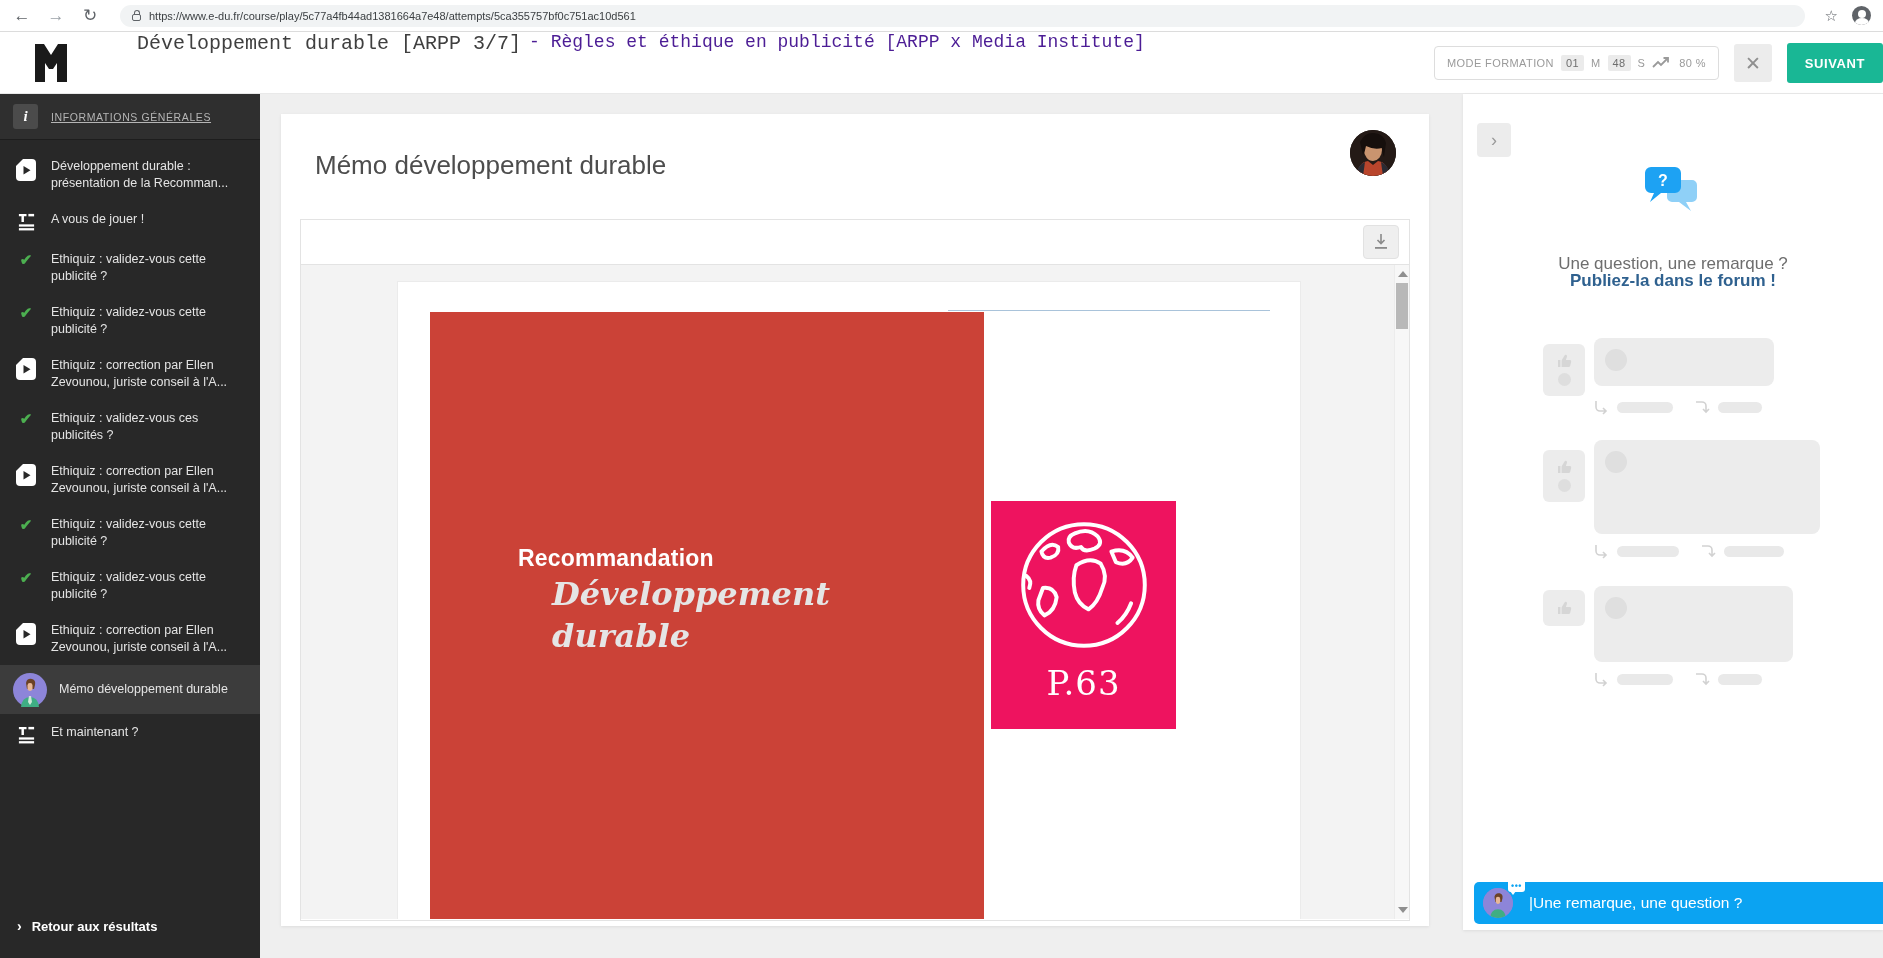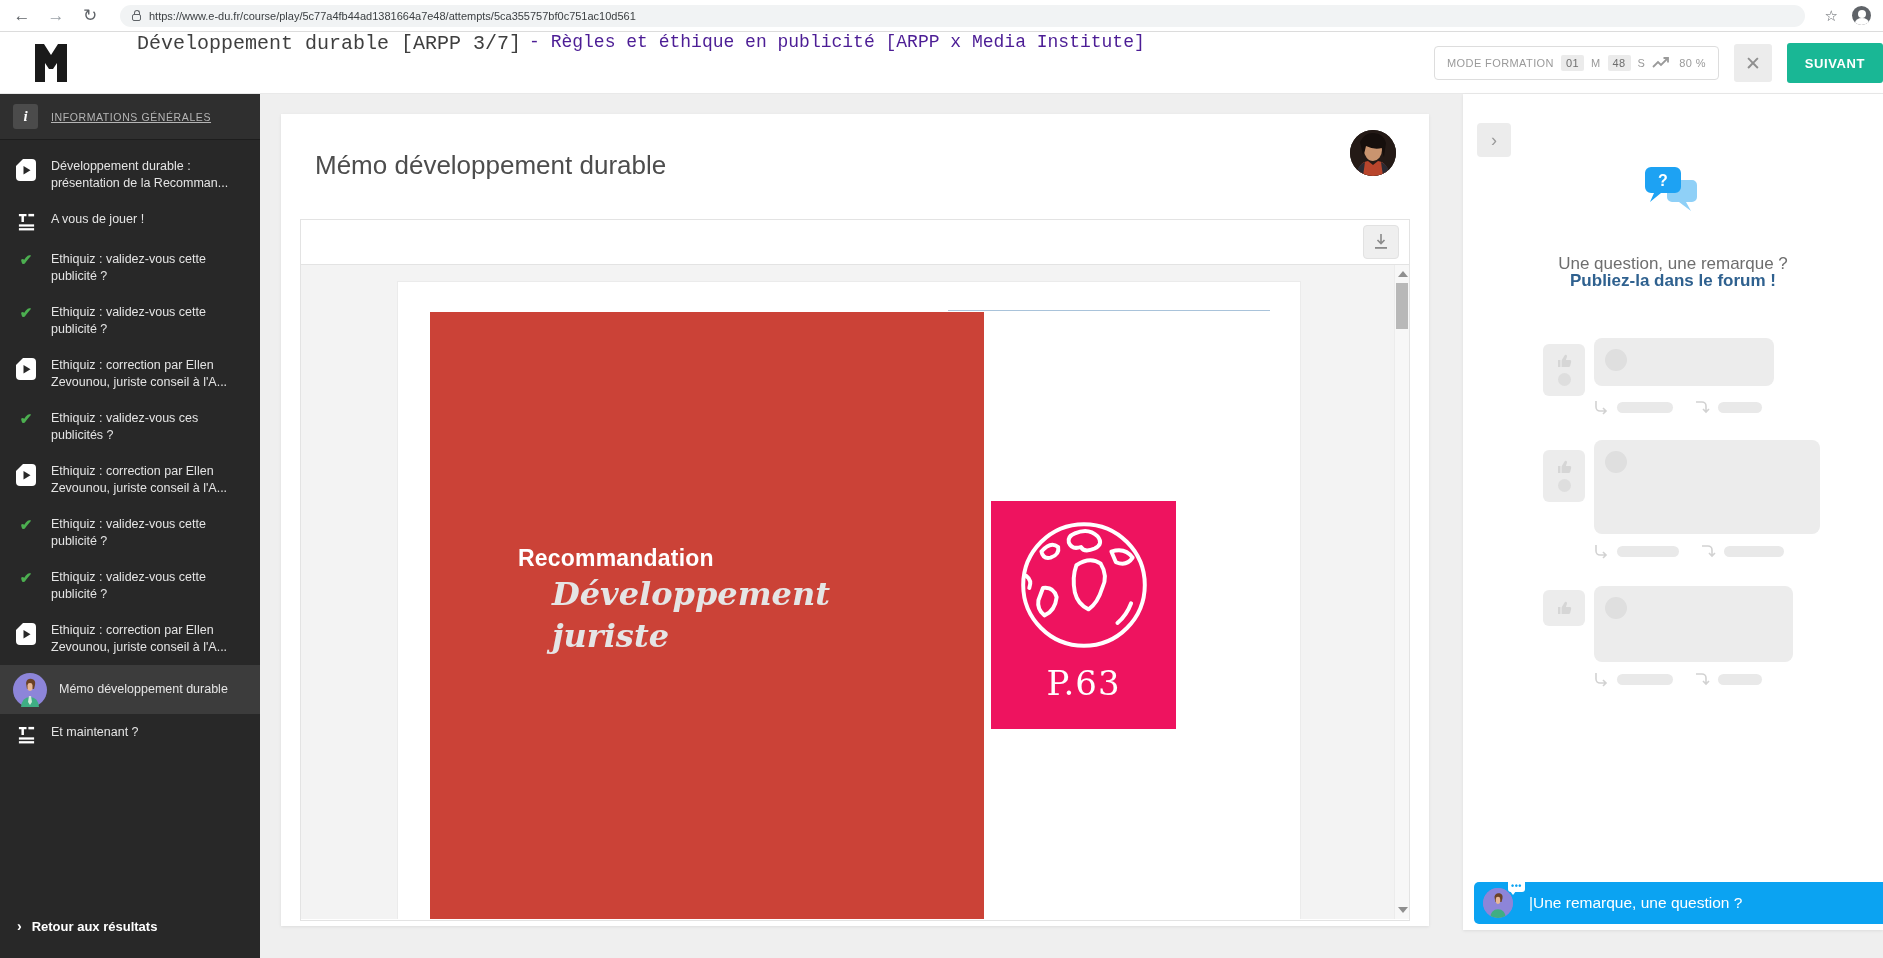--- a/index.html
+++ b/index.html
@@ -285,21 +285,21 @@
           </svg>
       </div>
     </div>
     <div class="pdf-viewport">
       <div class="pdf-page">
         <div class="blue-line"></div>
         <div class="slide-red">
           <div class="slide-kicker">Recommandation</div>
           <div class="slide-title">
             <div>Développement</div>
-            <div>juriste</div>
+            <div>durable</div>
           </div>
         </div>
         <div class="slide-pink">
           <svg width="152" height="152" viewBox="0 0 100 100" style="margin-top:8px;">
             <g stroke="#fff" stroke-width="2.6" fill="none" stroke-linejoin="round" stroke-linecap="round">
               <circle cx="50" cy="50" r="40"></circle>
               <path d="M44 16 q9-4 15 2 q4 5-2 8 q-7 3-9-1 q-6 2-8-3 q-1-4 4-6"></path>
               <path d="M45 37 q9-6 16-1 q5 8 1 16 q-3 10-9 14 q-7-3-9-11 q-2-10 1-18"></path>
               <path d="M22 28 q6-7 11-3 q1 5-5 7 q-5 1-6-4"></path>
               <path d="M23 52 q7-1 9 6 q-1 9-8 12 q-5-4-4-10 z"></path>

